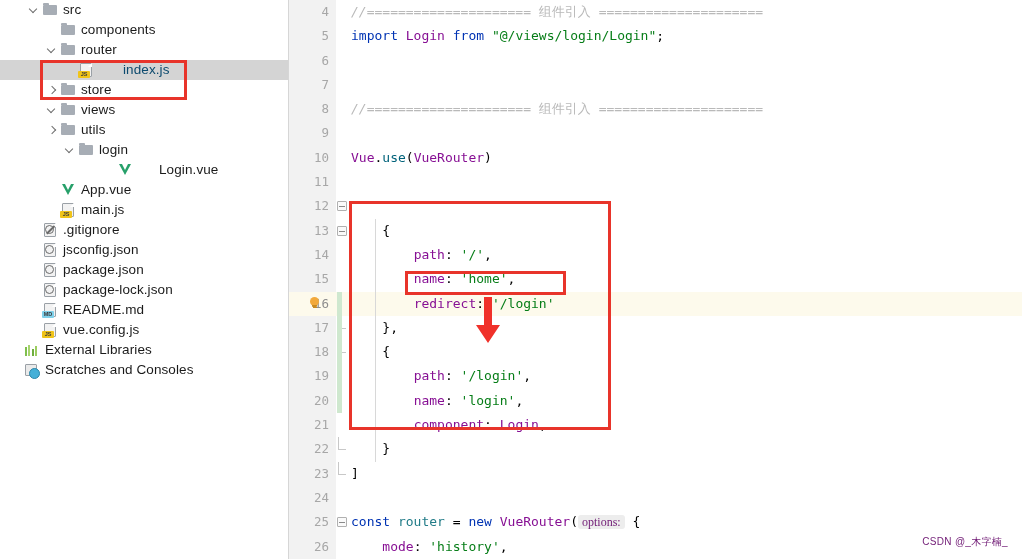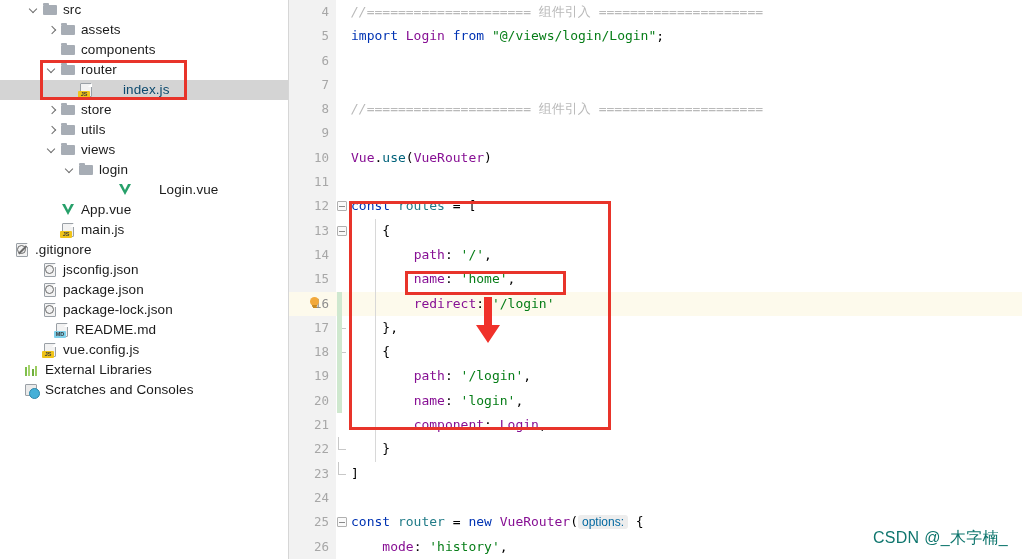--- a/index.html
+++ b/index.html
@@ -201,25 +201,25 @@
   .t-kw      { color:#0033b3; }
   .t-ident   { color:#871094; }
   .t-teal    { color:#227c88; }
   .t-str     { color:#067d17; }
   .t-prop    { color:#871094; }
   .t-plain   { color:#000000; }
   .t-fn      { color:#00627a; }
 
   .hint {
     background:#ededed;
-    color:#0369a1;
+    color:#701a75;
     border-radius:3px;
     padding:0 4px;
     font-size:12px;
-    font-family:Liberation Sans, sans-serif;
+    font-family:Liberation Serif, serif;
   }
 
   
   .fold {
     position:absolute;
     left:48px;
     top:7px;
     width:10px;height:10px;
     border:1px solid #b0b0b0;
     background:#fafafa;
@@ -276,90 +276,83 @@
     position:absolute;
     left:185px; top:297px;
     width:28px; height:46px;
     pointer-events:none;
   }
 
   
   #watermark {
     position:absolute;
     right:14px; bottom:10px;
-    font-size:16px;
-    color:#0f766e;
+    font-size:10px;
+    color:#701a75;
     font-family:"Liberation Sans", sans-serif;
     letter-spacing:.3px;
     white-space:nowrap;
   }
 </style>
 </head>
 <body>
 
 <div id="app">
 
   <div id="sidebar">
     <div class="tree" id="tree">
         <div class="trow" style="padding-left: 28px;">
           <span class="twist open"></span>
           <span class="ficon">
             <span class="ic-folder"></span>
           </span>
           <span class="tlabel">src</span>
         </div>
         <div class="trow" style="padding-left: 46px;">
+          <span class="twist none"></span>
+          <span class="ficon">
+            <span class="ic-folder"></span>
+          </span>
+          <span class="tlabel">components</span>
+        </div>
+        <div class="trow" style="padding-left: 46px;">
+          <span class="twist open"></span>
+          <span class="ficon">
+            <span class="ic-folder"></span>
+          </span>
+          <span class="tlabel">router</span>
+        </div>
+        <div class="trow selected" style="padding-left: 64px;">
+          <span class="twist none"></span>
+          <span class="ficon">
+            <span class="sheet"></span>
+            <span class="badge js">JS</span>
+          </span>
+          <span class="tlabel link">index.js</span>
+        </div>
+        <div class="trow" style="padding-left: 46px;">
           <span class="twist closed"></span>
           <span class="ficon">
             <span class="ic-folder"></span>
           </span>
-          <span class="tlabel">assets</span>
-        </div>
-        <div class="trow" style="padding-left: 46px;">
-          <span class="twist none"></span>
-          <span class="ficon">
-            <span class="ic-folder"></span>
-          </span>
-          <span class="tlabel">components</span>
+          <span class="tlabel">store</span>
         </div>
         <div class="trow" style="padding-left: 46px;">
           <span class="twist open"></span>
           <span class="ficon">
             <span class="ic-folder"></span>
           </span>
-          <span class="tlabel">router</span>
-        </div>
-        <div class="trow selected" style="padding-left: 64px;">
-          <span class="twist none"></span>
-          <span class="ficon">
-            <span class="sheet"></span>
-            <span class="badge js">JS</span>
-          </span>
-          <span class="tlabel link">index.js</span>
+          <span class="tlabel">views</span>
         </div>
         <div class="trow" style="padding-left: 46px;">
           <span class="twist closed"></span>
           <span class="ficon">
             <span class="ic-folder"></span>
           </span>
-          <span class="tlabel">store</span>
-        </div>
-        <div class="trow" style="padding-left: 46px;">
-          <span class="twist closed"></span>
-          <span class="ficon">
-            <span class="ic-folder"></span>
-          </span>
           <span class="tlabel">utils</span>
-        </div>
-        <div class="trow" style="padding-left: 46px;">
-          <span class="twist open"></span>
-          <span class="ficon">
-            <span class="ic-folder"></span>
-          </span>
-          <span class="tlabel">views</span>
         </div>
         <div class="trow" style="padding-left: 64px;">
           <span class="twist open"></span>
           <span class="ficon">
             <span class="ic-folder"></span>
           </span>
           <span class="tlabel">login</span>
         </div>
         <div class="trow" style="padding-left: 82px; gap: 21px;">
           <span class="twist none"></span>
@@ -376,21 +369,21 @@
           <span class="tlabel">App.vue</span>
         </div>
         <div class="trow" style="padding-left: 46px;">
           <span class="twist none"></span>
           <span class="ficon">
             <span class="sheet"></span>
             <span class="badge js">JS</span>
           </span>
           <span class="tlabel">main.js</span>
         </div>
-        <div class="trow" style="">
+        <div class="trow" style="padding-left: 28px;">
           <span class="twist none"></span>
           <span class="ficon">
             <span class="sheet"></span>
             <span class="ic-slash"></span>
           </span>
           <span class="tlabel">.gitignore</span>
         </div>
         <div class="trow" style="padding-left: 28px;">
           <span class="twist none"></span>
           <span class="ficon">
@@ -408,21 +401,21 @@
           <span class="tlabel">package.json</span>
         </div>
         <div class="trow" style="padding-left: 28px;">
           <span class="twist none"></span>
           <span class="ficon">
             <span class="sheet"></span>
             <span class="ic-gear"></span>
           </span>
           <span class="tlabel">package-lock.json</span>
         </div>
-        <div class="trow" style="padding-left: 40px;">
+        <div class="trow" style="padding-left: 28px;">
           <span class="twist none"></span>
           <span class="ficon">
             <span class="sheet"></span>
             <span class="badge md">MD</span>
           </span>
           <span class="tlabel">README.md</span>
         </div>
         <div class="trow" style="padding-left: 28px;">
           <span class="twist none"></span>
           <span class="ficon">
@@ -458,21 +451,21 @@
     <div id="gutter"></div>
     <div class="code-area" id="code-area">
         <div class="crow"><span class="lnum">4</span><span class="ctext"><span class="t-comment">//===================== </span><span class="t-cn">组件引入</span><span class="t-comment"> =====================</span></span></div>
         <div class="crow"><span class="lnum">5</span><span class="ctext"><span class="t-kw">import</span><span class="t-plain"> </span><span class="t-ident">Login</span><span class="t-plain"> </span><span class="t-kw">from</span><span class="t-plain"> </span><span class="t-str">"@/views/login/Login"</span><span class="t-plain">;</span></span></div>
         <div class="crow"><span class="lnum">6</span><span class="ctext"></span></div>
         <div class="crow"><span class="lnum">7</span><span class="ctext"></span></div>
         <div class="crow"><span class="lnum">8</span><span class="ctext"><span class="t-comment">//===================== </span><span class="t-cn">组件引入</span><span class="t-comment"> =====================</span></span></div>
         <div class="crow"><span class="lnum">9</span><span class="ctext"></span></div>
         <div class="crow"><span class="lnum">10</span><span class="ctext"><span class="t-ident">Vue</span><span class="t-plain">.</span><span class="t-fn">use</span><span class="t-plain">(</span><span class="t-ident">VueRouter</span><span class="t-plain">)</span></span></div>
         <div class="crow"><span class="lnum">11</span><span class="ctext"></span></div>
-        <div class="crow"><span class="lnum">12</span><span class="fold"></span><span class="ctext"><span class="t-kw">const</span><span class="t-plain"> </span><span class="t-teal">routes</span><span class="t-plain"> = [</span></span></div>
+        <div class="crow"><span class="lnum">12</span><span class="fold"></span></div>
         <div class="crow"><span class="lnum">13</span><span class="fold"></span><span class="indentline"></span><span class="ctext"><span class="t-plain">    {</span></span></div>
         <div class="crow"><span class="lnum">14</span><span class="indentline"></span><span class="ctext"><span class="t-plain">        </span><span class="t-prop">path</span><span class="t-plain">: </span><span class="t-str">'/'</span><span class="t-plain">,</span></span></div>
         <div class="crow"><span class="lnum">15</span><span class="indentline"></span><span class="ctext"><span class="t-plain">        </span><span class="t-prop">name</span><span class="t-plain">: </span><span class="t-str">'home'</span><span class="t-plain">,</span></span></div>
         <div class="crow hl"><span class="lnum">16</span><span class="indentline"></span><span class="bulb"><span class="glass"></span><span class="base"></span><span class="base2"></span></span><span class="ctext"><span class="t-plain">        </span><span class="t-prop">redirect</span><span class="t-plain">: </span><span class="t-str">'/login'</span></span></div>
         <div class="crow"><span class="lnum">17</span><span class="foldend"></span><span class="indentline"></span><span class="ctext"><span class="t-plain">    },</span></span></div>
         <div class="crow"><span class="lnum">18</span><span class="foldend"></span><span class="indentline"></span><span class="ctext"><span class="t-plain">    {</span></span></div>
         <div class="crow"><span class="lnum">19</span><span class="indentline"></span><span class="ctext"><span class="t-plain">        </span><span class="t-prop">path</span><span class="t-plain">: </span><span class="t-str">'/login'</span><span class="t-plain">,</span></span></div>
         <div class="crow"><span class="lnum">20</span><span class="indentline"></span><span class="ctext"><span class="t-plain">        </span><span class="t-prop">name</span><span class="t-plain">: </span><span class="t-str">'login'</span><span class="t-plain">,</span></span></div>
         <div class="crow"><span class="lnum">21</span><span class="indentline"></span><span class="ctext"><span class="t-plain">        </span><span class="t-prop">component</span><span class="t-plain">: </span><span class="t-ident">Login</span><span class="t-plain">,</span></span></div>
         <div class="crow"><span class="lnum">22</span><span class="foldend"></span><span class="indentline"></span><span class="ctext"><span class="t-plain">    }</span></span></div>

